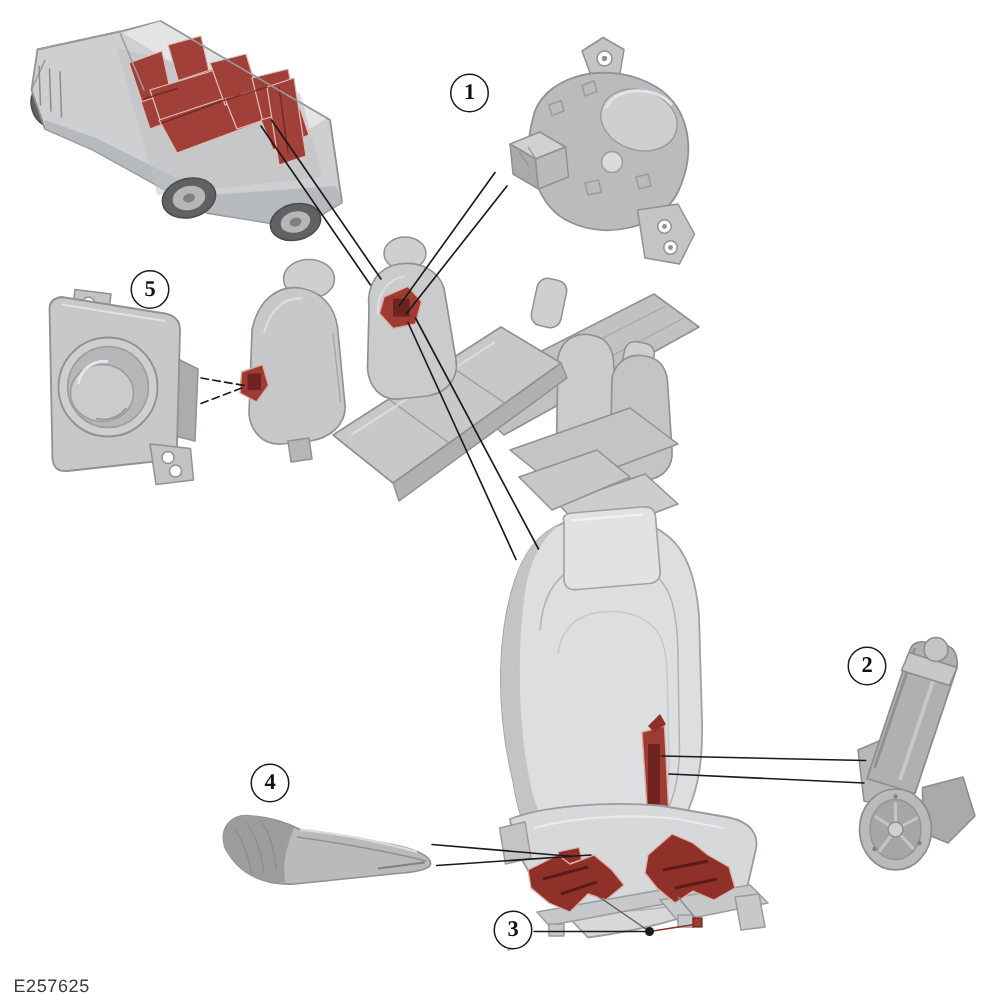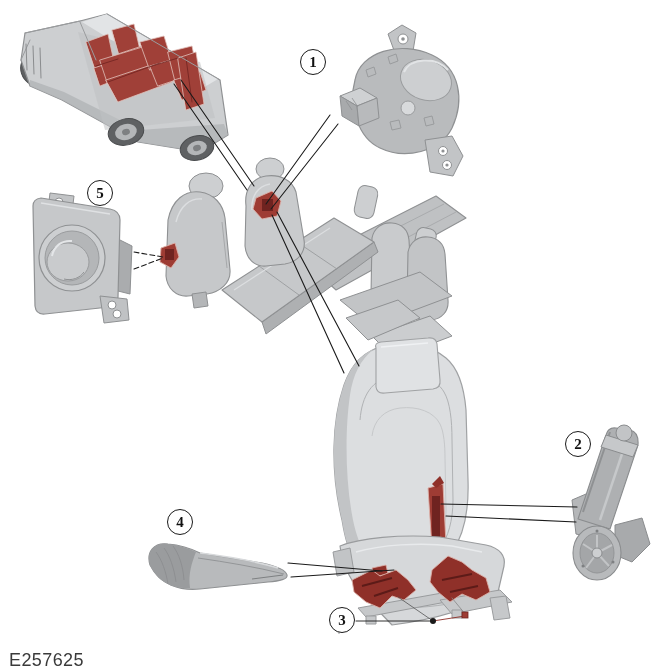--- a/index.html
+++ b/index.html
@@ -13,21 +13,21 @@
     background:#ffffff;display:flex;align-items:center;justify-content:center;
     font-family:"Liberation Serif",serif;font-weight:bold;font-size:15px;color:#111;
     box-sizing:border-box;line-height:1;
   }
   .callout-1{left:300px;top:49px;}
   .callout-2{left:565px;top:431px;}
   .callout-3{left:329px;top:607px;}
   .callout-4{left:167px;top:509px;}
   .callout-5{left:87px;top:180px;}
   .figure-id{
-    position:absolute;left:9px;top:650px;font-size:18px;color:#3a3a3a;
+    position:absolute;left:9px;top:650px;font-size:12px;color:#3a3a3a;
     font-family:"Liberation Sans",sans-serif;letter-spacing:0.4px;
   }
 </style>
 </head>
 <body>
 
 <div class="stage">
 
 <svg width="672" height="672" viewBox="0 0 672 672">
 

